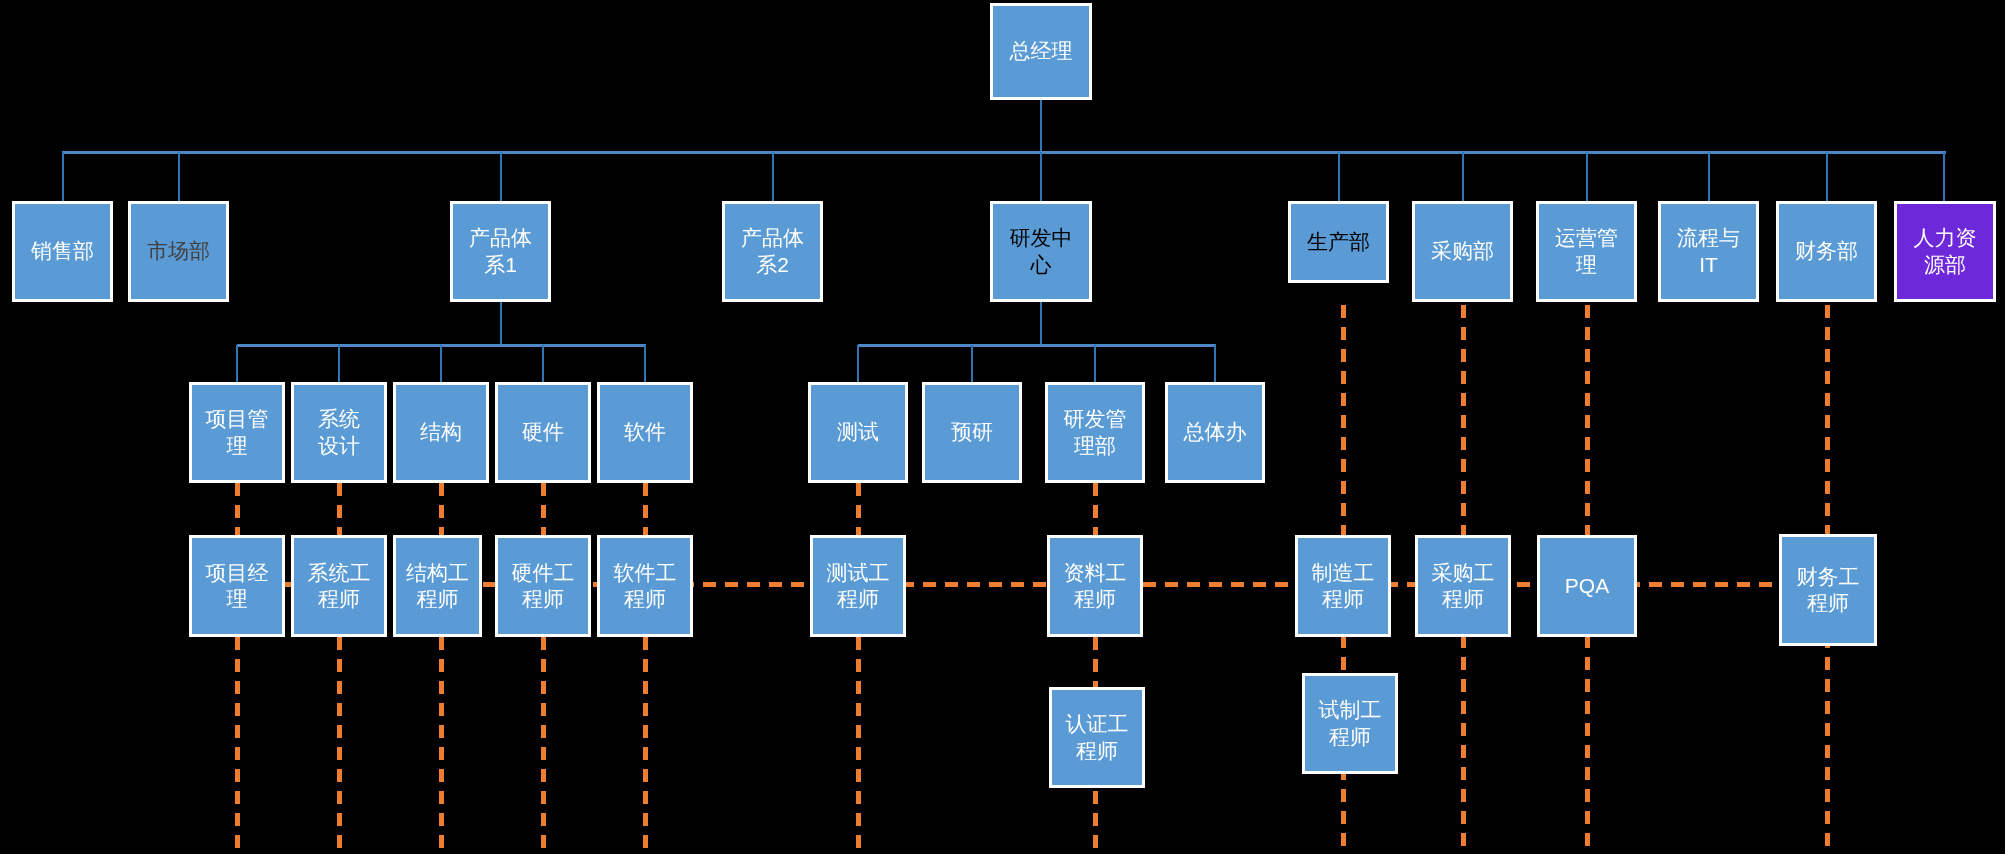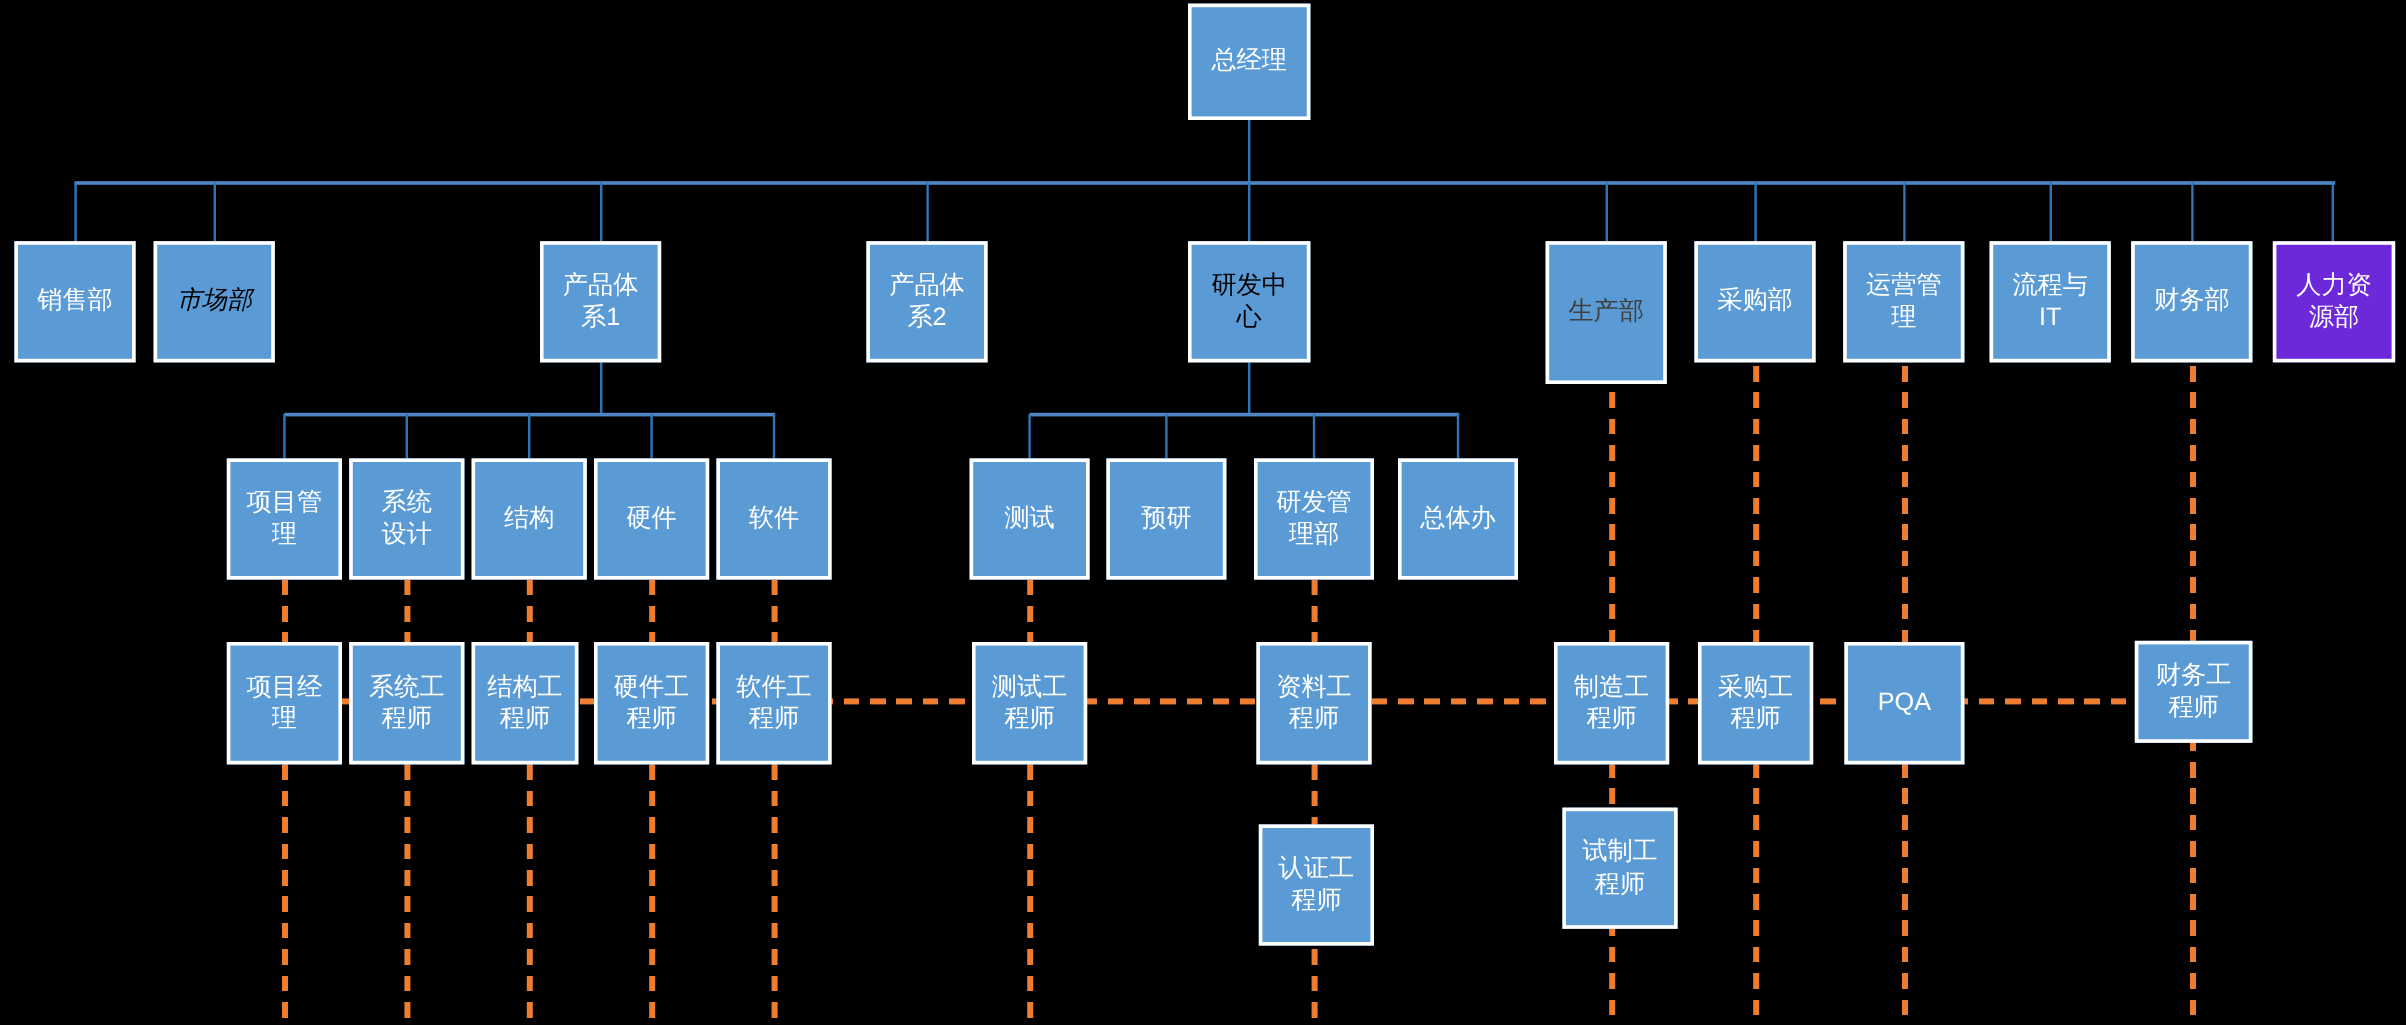--- a/index.html
+++ b/index.html
@@ -72,28 +72,28 @@
     <div class="line dashed-v" style="left: 642.5px; top: 483px; width: 5px; height: 371px;"></div>
     <div class="line dashed-v" style="left: 855.5px; top: 483px; width: 5px; height: 371px;"></div>
     <div class="line dashed-v" style="left: 1092.5px; top: 483px; width: 5px; height: 371px;"></div>
     <div class="line dashed-v" style="left: 1340.5px; top: 305px; width: 5px; height: 549px;"></div>
     <div class="line dashed-v" style="left: 1460.5px; top: 305px; width: 5px; height: 549px;"></div>
     <div class="line dashed-v" style="left: 1584.5px; top: 305px; width: 5px; height: 549px;"></div>
     <div class="line dashed-v" style="left: 1824.5px; top: 305px; width: 5px; height: 549px;"></div>
     <div class="line dashed-h" style="left: 285px; top: 581.5px; width: 1494px; height: 5px;"></div>
     <div class="node" style="left: 990px; top: 3px; width: 102px; height: 97px; background: rgb(91, 155, 213); border-color: rgb(255, 255, 255); color: rgb(255, 255, 255);">总经理</div>
     <div class="node" style="left: 12px; top: 201px; width: 101px; height: 101px; background: rgb(91, 155, 213); border-color: rgb(255, 255, 255); color: rgb(255, 255, 255);">销售部</div>
-    <div class="node" style="left: 128px; top: 201px; width: 101px; height: 101px; background: rgb(91, 155, 213); border-color: rgb(255, 255, 255); color: #000000; font-style: italic;">市场部</div>
+    <div class="node" style="left: 128px; top: 201px; width: 101px; height: 101px; background: rgb(91, 155, 213); border-color: rgb(255, 255, 255); color: #404040;">市场部</div>
     <div class="node" style="left: 450px; top: 201px; width: 101px; height: 101px; background: rgb(91, 155, 213); border-color: rgb(255, 255, 255); color: rgb(255, 255, 255);">产品体
 系1</div>
     <div class="node" style="left: 722px; top: 201px; width: 101px; height: 101px; background: rgb(91, 155, 213); border-color: rgb(255, 255, 255); color: rgb(255, 255, 255);">产品体
 系2</div>
     <div class="node" style="left: 990px; top: 201px; width: 102px; height: 101px; background: rgb(91, 155, 213); border-color: rgb(255, 255, 255); color: #000000;">研发中
 心</div>
-    <div class="node" style="left: 1288px; top: 201px; width: 101px; height: 119px; background: rgb(91, 155, 213); border-color: rgb(255, 255, 255); color: #404040;">生产部</div>
+    <div class="node" style="left: 1288px; top: 201px; width: 101px; height: 82px; background: rgb(91, 155, 213); border-color: rgb(255, 255, 255); color: #000000;">生产部</div>
     <div class="node" style="left: 1412px; top: 201px; width: 101px; height: 101px; background: rgb(91, 155, 213); border-color: rgb(255, 255, 255); color: rgb(255, 255, 255);">采购部</div>
     <div class="node" style="left: 1536px; top: 201px; width: 101px; height: 101px; background: rgb(91, 155, 213); border-color: rgb(255, 255, 255); color: rgb(255, 255, 255);">运营管
 理</div>
     <div class="node" style="left: 1658px; top: 201px; width: 101px; height: 101px; background: rgb(91, 155, 213); border-color: rgb(255, 255, 255); color: rgb(255, 255, 255);">流程与
 IT</div>
     <div class="node" style="left: 1776px; top: 201px; width: 101px; height: 101px; background: rgb(91, 155, 213); border-color: rgb(255, 255, 255); color: rgb(255, 255, 255);">财务部</div>
     <div class="node" style="left: 1894px; top: 201px; width: 102px; height: 101px; background: #6d28d9; border-color: rgb(255, 255, 255); color: rgb(255, 255, 255);">人力资
 源部</div>
     <div class="node" style="left: 189px; top: 382px; width: 96px; height: 101px; background: rgb(91, 155, 213); border-color: rgb(255, 255, 255); color: rgb(255, 255, 255);">项目管
 理</div>
@@ -119,19 +119,19 @@
 程师</div>
     <div class="node" style="left: 810px; top: 535px; width: 96px; height: 102px; background: rgb(91, 155, 213); border-color: rgb(255, 255, 255); color: rgb(255, 255, 255);">测试工
 程师</div>
     <div class="node" style="left: 1047px; top: 535px; width: 96px; height: 102px; background: rgb(91, 155, 213); border-color: rgb(255, 255, 255); color: rgb(255, 255, 255);">资料工
 程师</div>
     <div class="node" style="left: 1295px; top: 535px; width: 96px; height: 102px; background: rgb(91, 155, 213); border-color: rgb(255, 255, 255); color: rgb(255, 255, 255);">制造工
 程师</div>
     <div class="node" style="left: 1415px; top: 535px; width: 96px; height: 102px; background: rgb(91, 155, 213); border-color: rgb(255, 255, 255); color: rgb(255, 255, 255);">采购工
 程师</div>
     <div class="node" style="left: 1537px; top: 535px; width: 100px; height: 102px; background: rgb(91, 155, 213); border-color: rgb(255, 255, 255); color: rgb(255, 255, 255);">PQA</div>
-    <div class="node" style="left: 1779px; top: 534px; width: 98px; height: 85px; background: rgb(91, 155, 213); border-color: rgb(255, 255, 255); color: rgb(255, 255, 255);">财务工
+    <div class="node" style="left: 1779px; top: 534px; width: 98px; height: 112px; background: rgb(91, 155, 213); border-color: rgb(255, 255, 255); color: rgb(255, 255, 255);">财务工
 程师</div>
     <div class="node" style="left: 1049px; top: 687px; width: 96px; height: 101px; background: rgb(91, 155, 213); border-color: rgb(255, 255, 255); color: rgb(255, 255, 255);">认证工
 程师</div>
     <div class="node" style="left: 1302px; top: 673px; width: 96px; height: 101px; background: rgb(91, 155, 213); border-color: rgb(255, 255, 255); color: rgb(255, 255, 255);">试制工
 程师</div>
   </div>
 
 </body></html>

